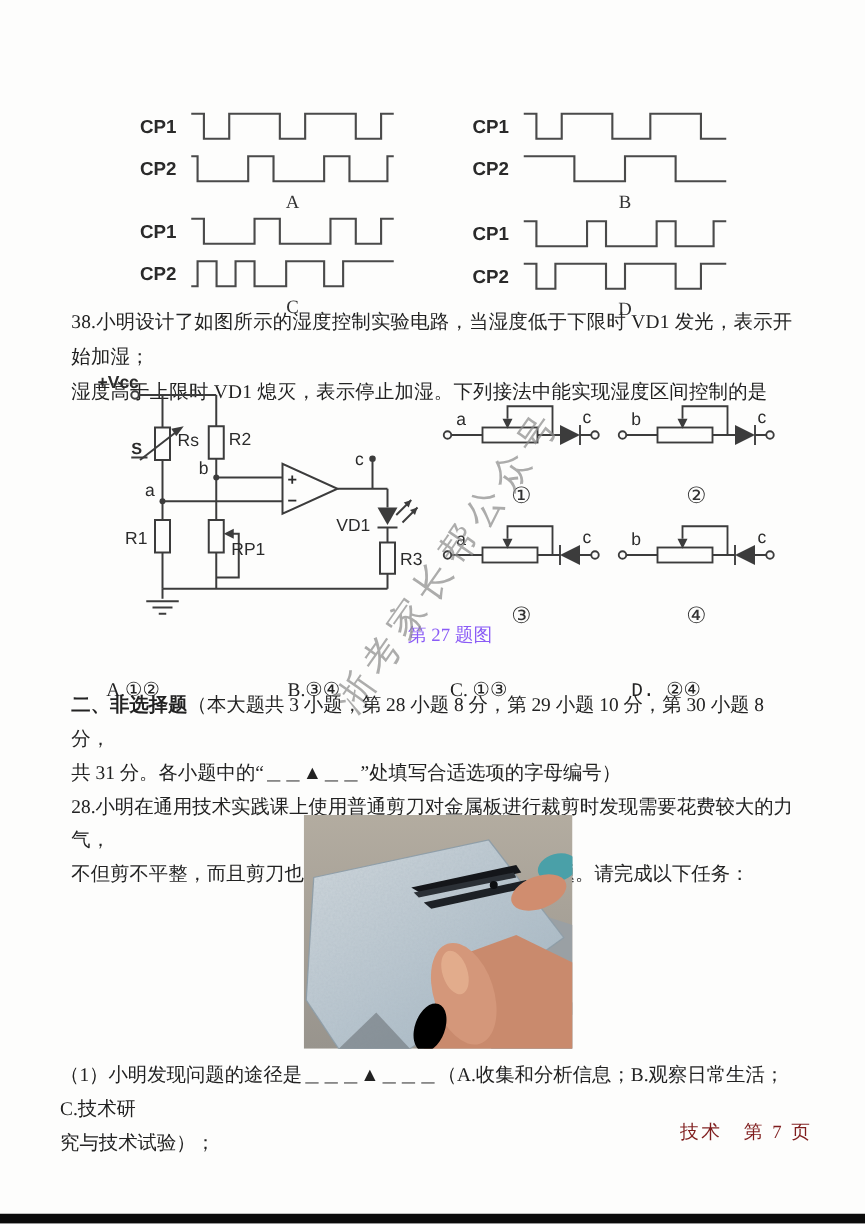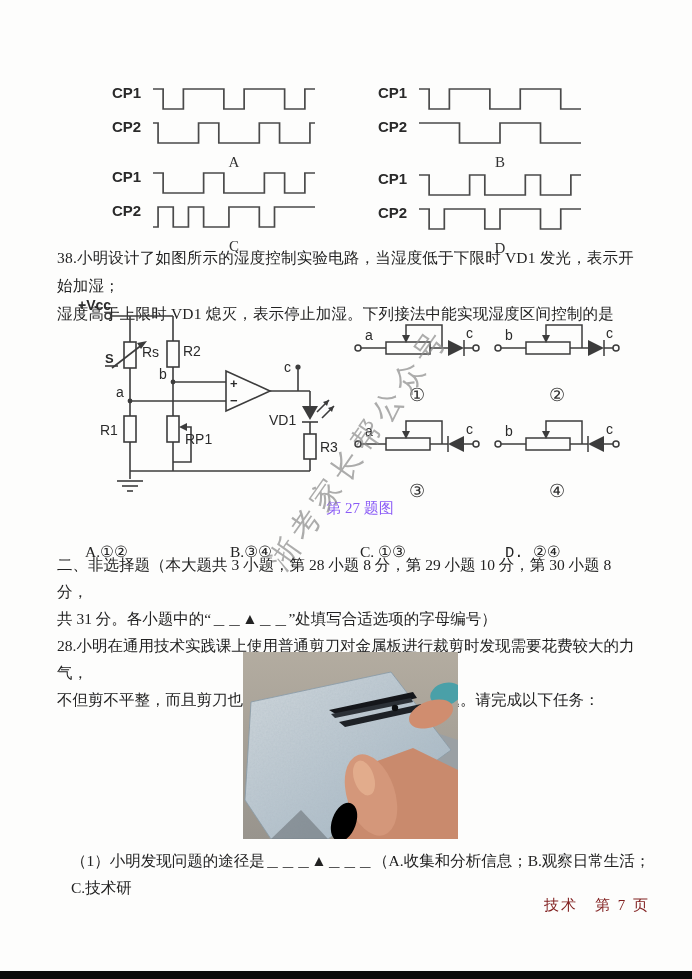--- a/index.html
+++ b/index.html
@@ -1,31 +1,31 @@
 <!DOCTYPE html>
 <html><head>
 <meta charset="utf-8">
 <style>
   html,body{margin:0;padding:0;}
   .page{position:relative;width:692px;height:979px;background:#fdfdfc;
         font-family:"Liberation Serif", serif;color:#1e1e1e;overflow:hidden;}
   .abs{position:absolute;}
   
   .wavegroup{position:absolute;width:214px;}
-  .waverow{display:flex;height:34px;}
+  .waverow{display:flex;align-items:center;height:34px;}
   .wavelabel{width:38px;font-family:"Liberation Sans",sans-serif;font-weight:bold;
              font-size:15px;color:#2a2a2a;}
   .wave{width:168px;height:30px;}
   .waveletter{padding-left:38px;text-align:center;width:168px;font-size:15px;
               color:#333;margin-top:2px;}
   
   .textline{font-size:15.5px;line-height:28px;color:#222;letter-spacing:0.2px;}
   .parablock{position:absolute;width:588px;}
   .para2{font-size:15.5px;line-height:27px;color:#222;}
-  .boldhead{font-weight:normal;}
+  .boldhead{font-weight:bold;}
   
   svg text{font-family:"Liberation Sans",sans-serif;fill:#2b2b2b;}
   .optioncell{position:absolute;width:130px;text-align:center;}
   .optnum{font-size:18px;color:#333;margin-top:14px;}
   .answers span{position:absolute;font-size:15.5px;color:#222;margin-top:22px;}
   .caption{position:absolute;font-size:15px;color:#8b5cf6;}
   .watermark{position:absolute;left:215px;top:428px;white-space:nowrap;
              transform:rotate(-55deg);font-size:30px;letter-spacing:6px;
              color:#8d8d8d;opacity:0.72;font-family:"Liberation Serif",serif;}
   .footer{position:absolute;left:460px;top:896px;width:190px;text-align:right;
@@ -316,19 +316,20 @@
     <circle cx="152" cy="56" r="3.2" fill="#0c0e10"></circle>
     <ellipse cx="203" cy="42" rx="16" ry="11" transform="rotate(-15 203 42)" fill="#4aa0a8"></ellipse>
     <ellipse cx="188" cy="62" rx="23" ry="13" transform="rotate(-20 188 62)" fill="#d08d6f"></ellipse>
 
     <polygon points="96,187 108,140 126,112 170,96 215,118 215,187" fill="#c98a6d"></polygon>
     <ellipse cx="128" cy="143" rx="24" ry="42" transform="rotate(-18 128 143)" fill="#d4977a"></ellipse>
     <ellipse cx="121" cy="126" rx="10" ry="18" transform="rotate(-18 121 126)" fill="#e5b191" opacity="0.8"></ellipse>
     <ellipse cx="101" cy="170" rx="12" ry="20" transform="rotate(20 101 170)" fill="#c械7f63"></ellipse>
   </svg>
 
-  <div class="parablock" style="left:71px;top:847px;">
+  <div class="parablock" style="left:48px;top:847px;">
     <div class="para2">（1）小明发现问题的途径是＿＿＿▲＿＿＿（A.收集和分析信息；B.观察日常生活；C.技术研</div>
+    <div class="para2">究与技术试验）；</div>
   </div>
 
   <div class="footer">技术　第 7 页</div>
   <div class="bottombar"></div>
 </div>
 
 </body></html>

